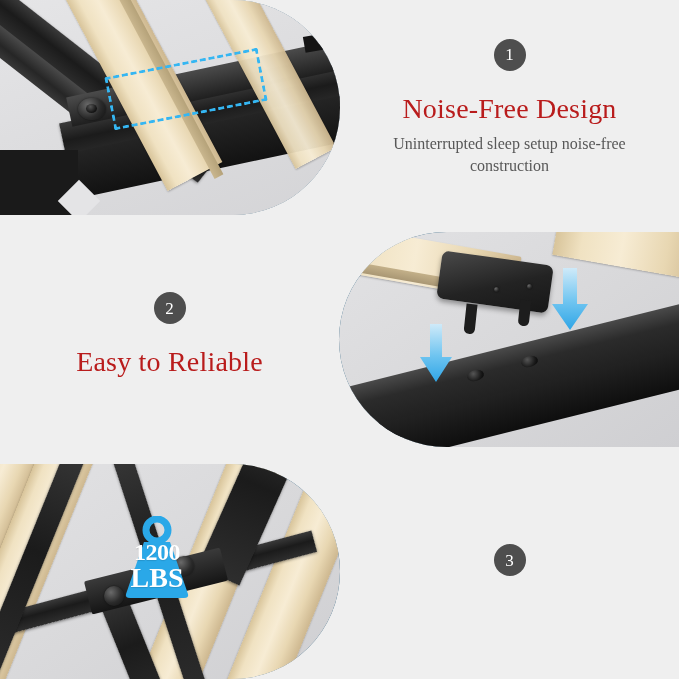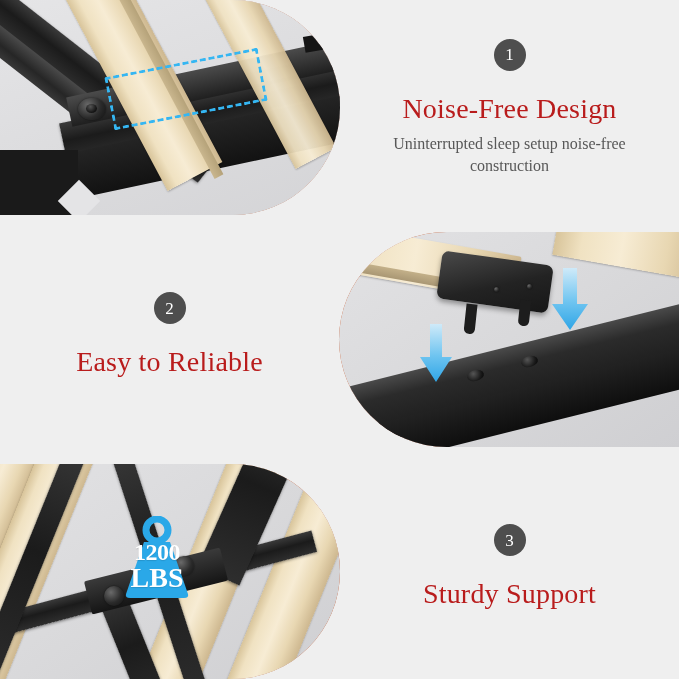--- a/index.html
+++ b/index.html
@@ -29,21 +29,21 @@
     flex-direction: row;
   }
   .row-gap { height: 17px; width: 100%; }
 
   
   .photo-panel {
     position: relative;
     width: 340px;
     height: 100%;
     overflow: hidden;
-    background: #c2410c;
+    background: #0c4a6e;
   }
   .photo-panel.round-right { border-radius: 0 115px 115px 0; }
   .photo-panel.round-left  { border-radius: 115px 0 0 115px; }
 
   .photo-inner {
     position: absolute;
     inset: 0;
     background: linear-gradient(145deg, #e2e2e4 0%, #d8d8da 55%, #cfcfd2 100%);
   }
 
@@ -290,17 +290,16 @@
             <span class="weight-num">1200</span>
             <span class="weight-unit">LBS</span>
           </div>
         </div>
 
       </div>
     </div>
 
     <div class="text-panel">
       <div class="step-badge">3</div>
-      <h2 class="feature-title">Sturdy Support</h2>
     </div>
   </div>
 
 </div>
 
 </body></html>

